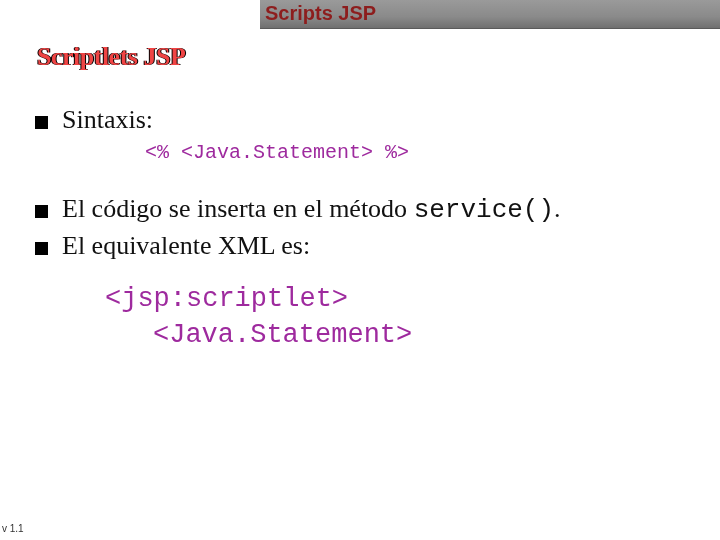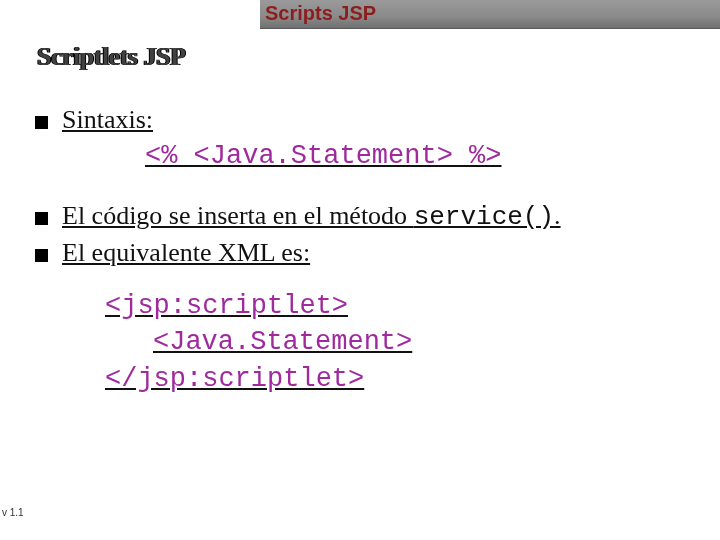--- a/index.html
+++ b/index.html
@@ -25,46 +25,45 @@
     font-size:20px;
     color:#8d1d1d;
   }
   .title{
     position:absolute;
     left:37px;top:42px;
     font-family:"Georgia","Times New Roman",serif;
     font-weight:bold;
     font-size:26px;
     letter-spacing:-0.5px;
-    color:#404040;
+    color:#ef4444;
     text-shadow:1px 0 0 #000, -1px 0 0 #000;
   }
   .content{
     position:absolute;
     left:35px;top:105px;right:37px;
     font-size:26px;
     color:#111;
-    text-decoration:underline;
   }
   .bullet-row{
     display:flex;
     align-items:flex-start;
     margin-bottom:6px;
   }
   .bullet{
     width:13px;height:13px;
     background:#000;
     margin-top:11px;
     margin-right:14px;
     flex-shrink:0;
   }
   .code-purple{
     font-family:"Courier New",Courier,monospace;
     color:#9e2a9e;
-    font-size:27px;
+    font-size:20px;
   }
   .code-purple-small{
     font-family:"Courier New",Courier,monospace;
     color:#9e2a9e;
     font-size:27px;
   }
   .mono-inline{
     font-family:"Courier New",Courier,monospace;
   }
   .syntax-block{
@@ -73,21 +72,21 @@
     margin-bottom:30px;
   }
   .xml-block{
     margin-left:70px;
     margin-top:20px;
     line-height:1.35;
   }
   .xml-line2{margin-left:48px}
   .version{
     position:absolute;
-    left:2px;bottom:22px;
+    left:2px;bottom:6px;
     font-family:Arial,Helvetica,sans-serif;
     font-size:10px;
     color:#323232;
   }
   .gap-top{margin-top:21px}
 </style>
 </head>
 <body>
 
 <div class="header-bar"></div>
@@ -111,18 +110,17 @@
   </div>
 
   <div class="bullet-row" style="margin-top:2px">
     <div class="bullet"></div>
     <div>El equivalente XML es:</div>
   </div>
 
   <div class="xml-block">
     <div class="code-purple-small">&lt;jsp:scriptlet&gt;</div>
     <div class="code-purple-small xml-line2">&lt;Java.Statement&gt;</div>
-    <div class="code-purple-small">&lt;/jsp:scriptlet&gt;</div>
   </div>
 
 </div>
 
 <div class="version">v 1.1</div>
 
 </body></html>

